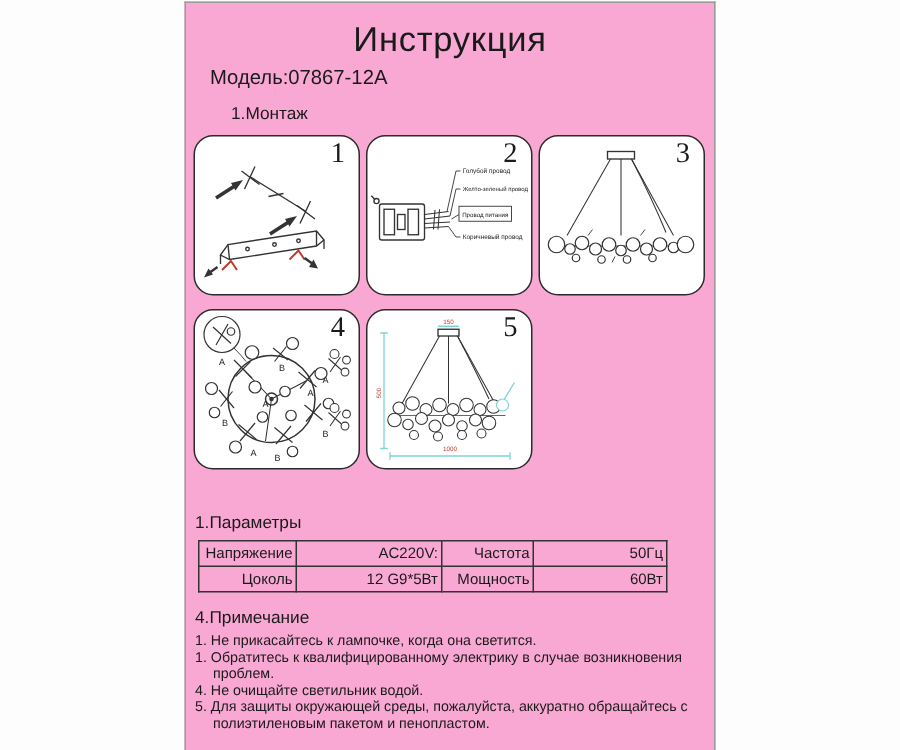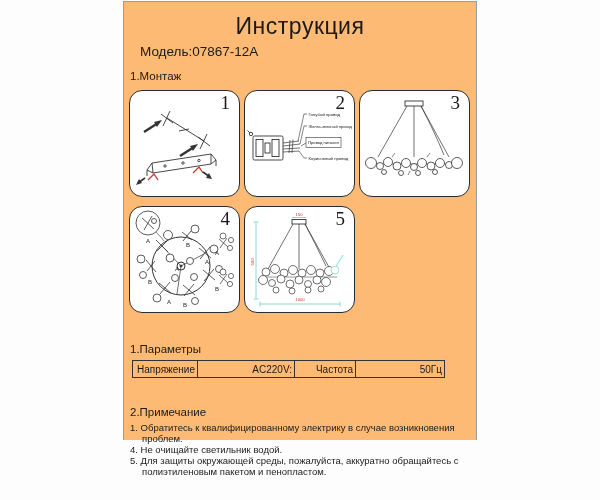--- a/index.html
+++ b/index.html
@@ -1,28 +1,28 @@
 <!DOCTYPE html>
 <html><head>
 <meta charset="utf-8">
 <style>
   html,body{margin:0;padding:0;}
   body{
     width:600px;height:500px;position:relative;background:#fdfdfd;
     font-family:"Liberation Sans",sans-serif;color:#1a1a1a;overflow:hidden;
   }
   .page{
-    position:absolute;left:123px;top:1px;width:354px;height:439px;
-    background:#fdba74;border:1px solid #9b9b9b;border-bottom:none;box-sizing:border-box;
+    position:absolute;left:123px;top:1px;width:354px;height:499px;
+    background:#f9a8d4;border:1px solid #9b9b9b;border-bottom:none;box-sizing:border-box;
   }
   .doc-title{position:absolute;top:11px;left:0;width:100%;text-align:center;
     font-size:23px;letter-spacing:0.5px;}
   .doc-model{position:absolute;top:42px;left:16px;width:100%;text-align:left;font-size:13.5px;}
   .sec-heading{position:absolute;left:6px;font-size:11.5px;}
-  .h-montage{top:68px;}
+  .h-montage{top:68px;margin-left:24px;}
   .h-params{top:341px;}
   .h-notes{top:404px;}
   .panel{
     position:absolute;width:111px;height:107px;box-sizing:border-box;
     border:1.5px solid #2b2b2b;border-radius:13px;background:#fff;
   }
   .p1{left:5px;top:88px;}  .p2{left:120px;top:88px;}  .p3{left:235px;top:88px;}
   .p4{left:5px;top:204px;} .p5{left:120px;top:204px;}
   .panel-num{
     position:absolute;top:1px;right:9px;font-family:"Liberation Serif",serif;
@@ -263,24 +263,31 @@
   <div class="sec-heading h-params">1.Параметры</div>
 
   <table class="params">
     <tbody>
         <tr>
       <td class="cw1">Напряжение</td>
       <td class="cw2">AC220V:</td>
       <td class="cw3">Частота</td>
       <td class="cw4">50Гц</td>
     </tr>
+    <tr>
+      <td class="cw1">Цоколь</td>
+      <td class="cw2">12 G9*5Вт</td>
+      <td class="cw3">Мощность</td>
+      <td class="cw4">60Вт</td>
+    </tr>
   </tbody>
     </table>
 
-  <div class="sec-heading h-notes">2.Примечание</div>
+  <div class="sec-heading h-notes">4.Примечание</div>
 
   <div class="notes">
+    <div class="note">1. Не прикасайтесь к лампочке, когда она светится.</div>
     <div class="note">1. Обратитесь к квалифицированному электрику в случае возникновения проблем.</div>
     <div class="note">4. Не очищайте светильник водой.</div>
     <div class="note">5. Для защиты окружающей среды, пожалуйста, аккуратно обращайтесь с полиэтиленовым пакетом и пенопластом.</div>
   </div>
 
 </div>
 
 </body></html>

